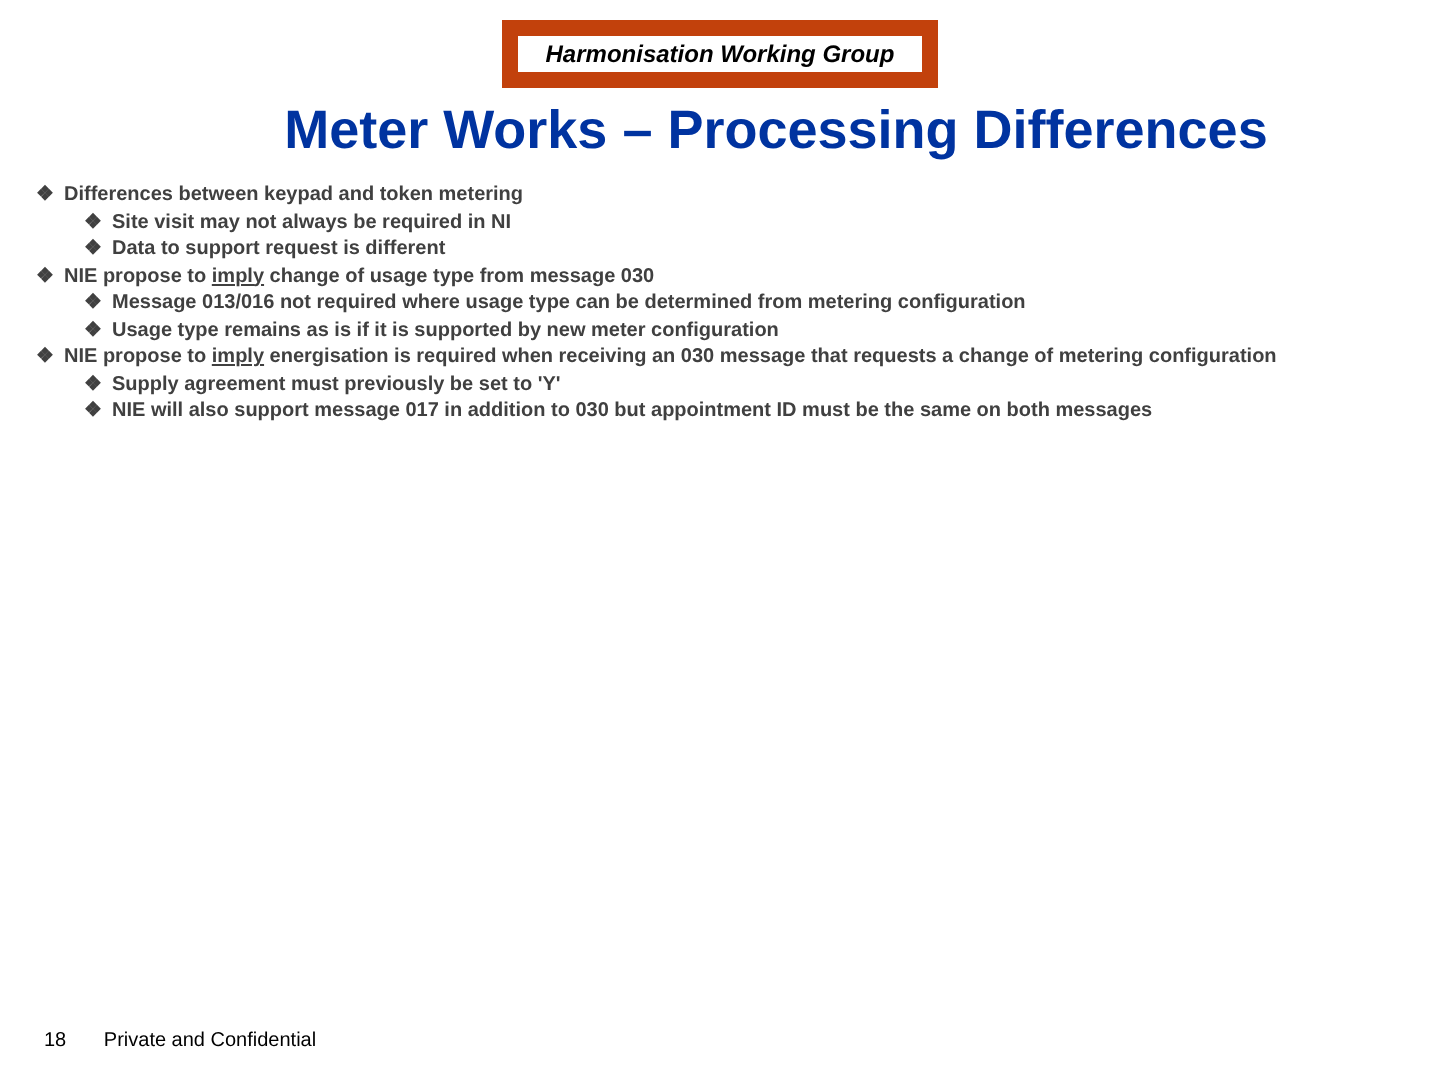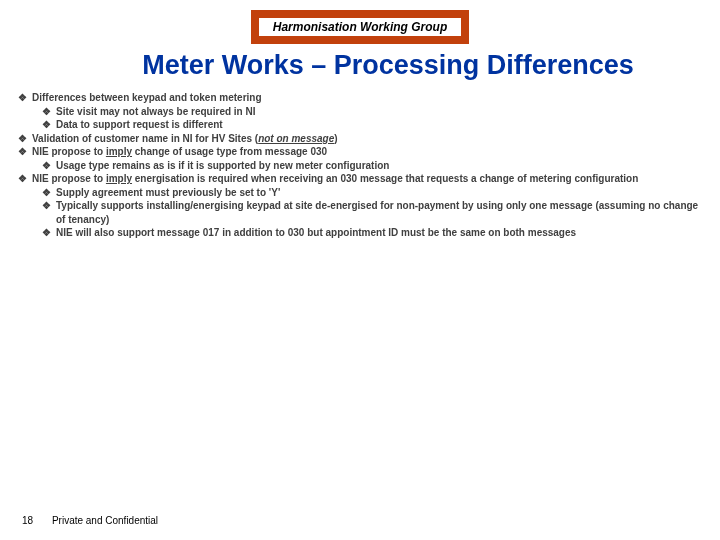--- a/index.html
+++ b/index.html
@@ -72,25 +72,24 @@
 <div class="header-wrap">
   <div class="header-box">Harmonisation Working Group</div>
 </div>
 
 <div class="title">Meter Works – Processing Differences</div>
 
 <div class="content" id="content">
     <div class="l1"><span class="bullet">❖</span><span>Differences between keypad and token metering</span></div>
     <div class="l2"><span class="bullet">❖</span><span>Site visit may not always be required in NI</span></div>
     <div class="l2"><span class="bullet">❖</span><span>Data to support request is different</span></div>
-    <div class="l1"><span class="bullet">❖</span><span>Validation of customer name in NI for HV Sites (</span><span class="iu">not on message</span><span>)</span></div>
     <div class="l1"><span class="bullet">❖</span><span>NIE propose to </span><span class="u">imply</span><span> change of usage type from message 030</span></div>
+    <div class="l2"><span class="bullet">❖</span><span>Message 013/016 not required where usage type can be determined from metering configuration</span></div>
     <div class="l2"><span class="bullet">❖</span><span>Usage type remains as is if it is supported by new meter configuration</span></div>
     <div class="l1"><span class="bullet">❖</span><span>NIE propose to </span><span class="u">imply</span><span> energisation is required when receiving an 030 message that requests a change of metering configuration</span></div>
     <div class="l2"><span class="bullet">❖</span><span>Supply agreement must previously be set to 'Y'</span></div>
-    <div class="l2"><span class="bullet">❖</span><span>Typically supports installing/energising keypad at site de-energised for non-payment by using only one message (assuming no change of tenancy)</span></div>
     <div class="l2"><span class="bullet">❖</span><span>NIE will also support message 017 in addition to 030 but appointment ID must be the same on both messages</span></div>
   </div>
 
 <div class="footer">
   <span class="pagenum">18</span>
   <span>Private and Confidential</span>
 </div>
 
 </body></html>

